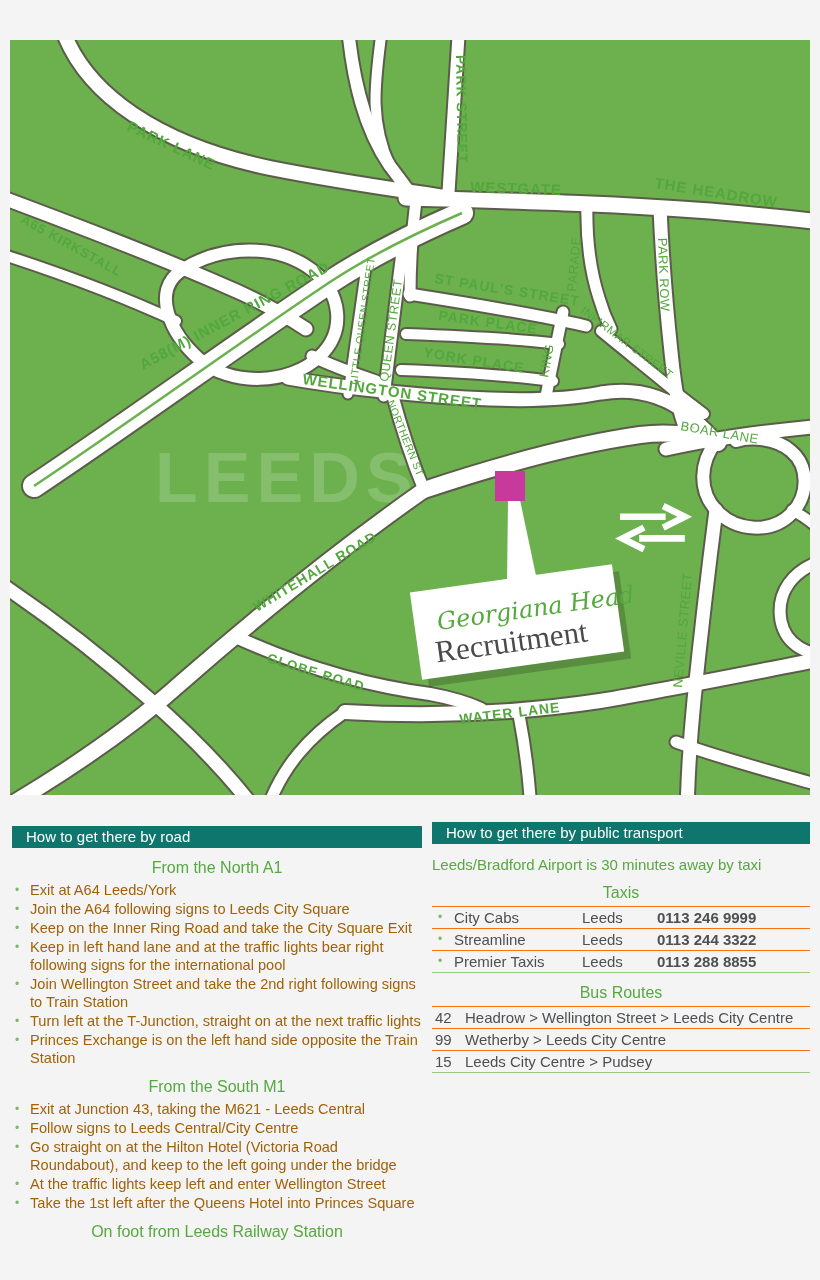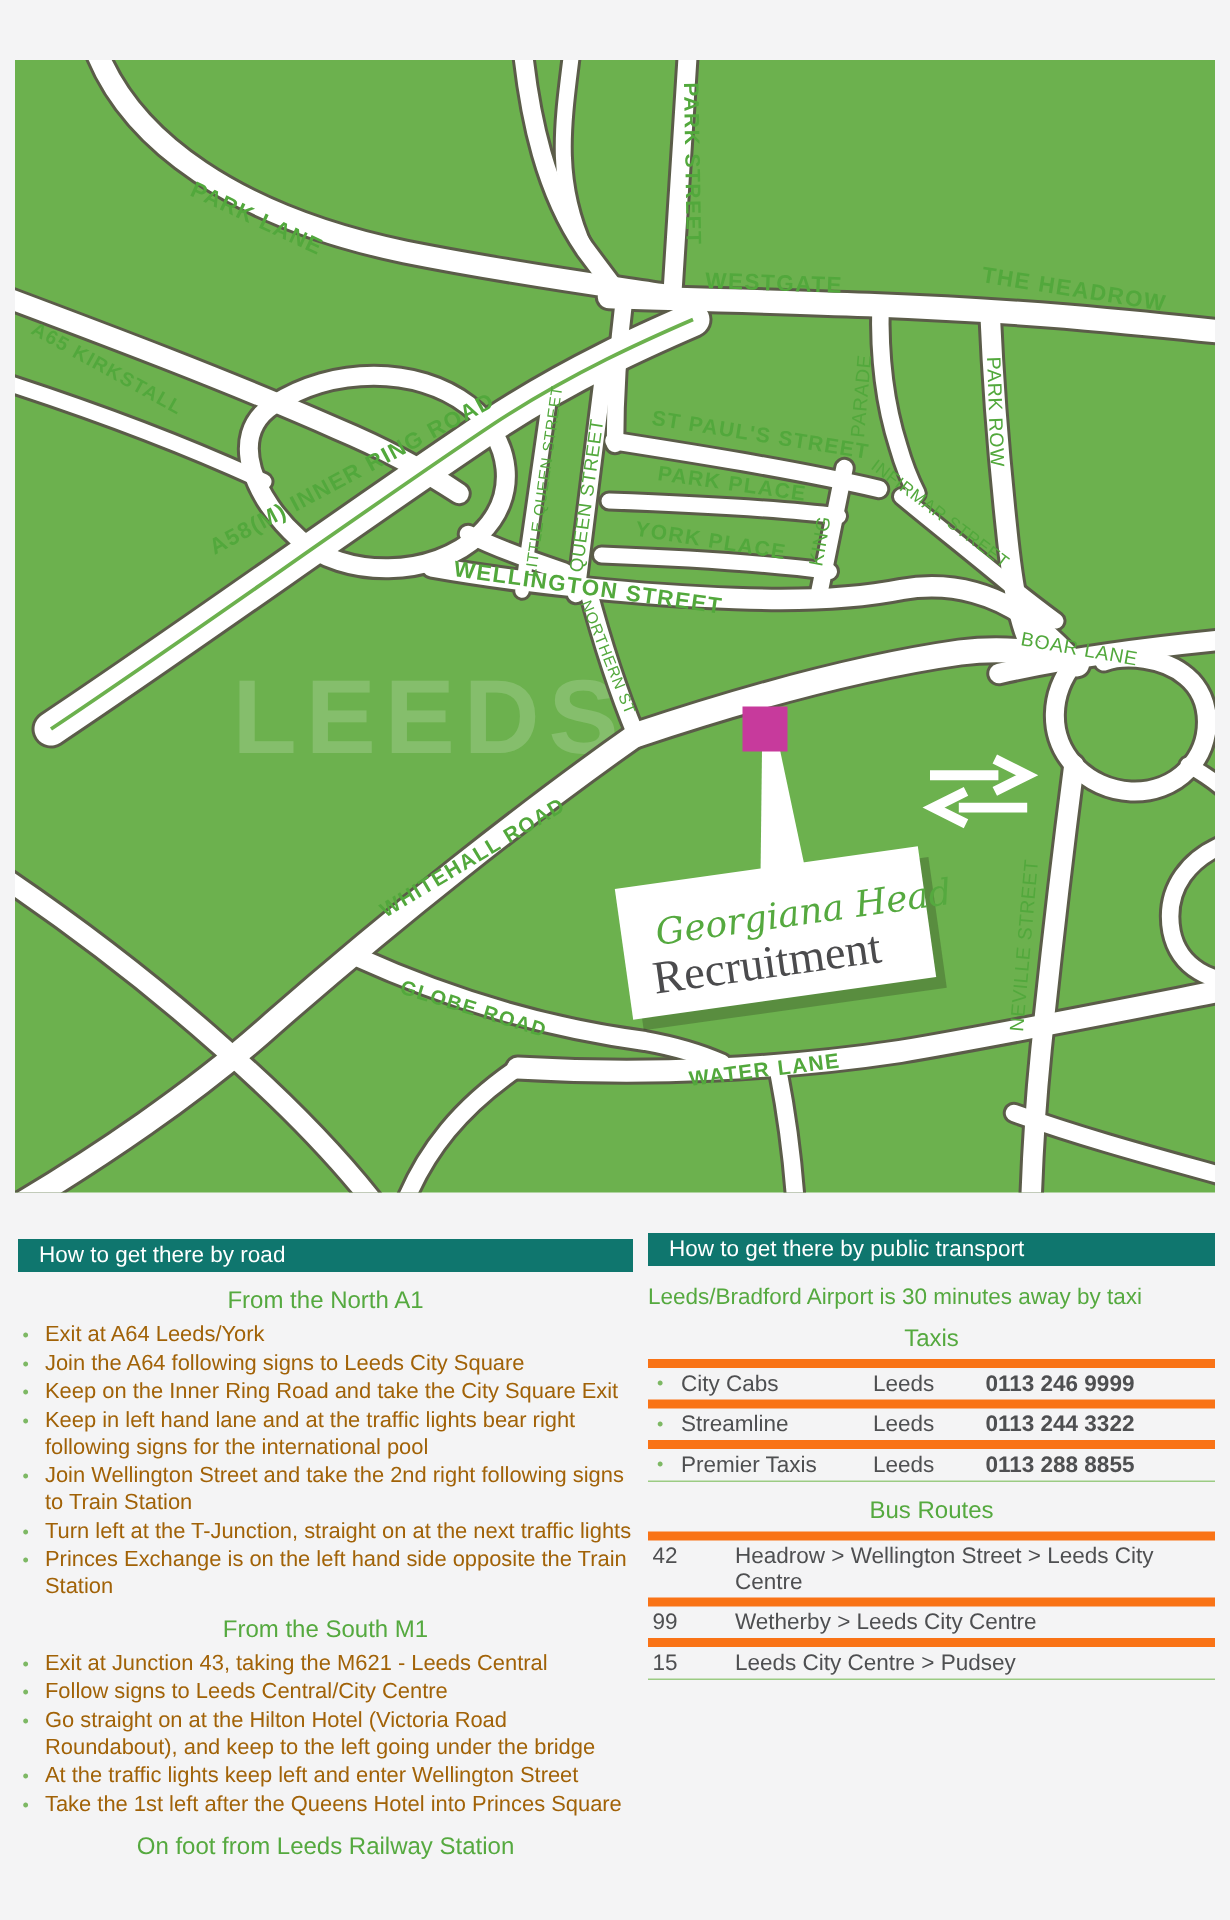--- a/index.html
+++ b/index.html
@@ -21,28 +21,28 @@
 
   .col-left{position:absolute;left:12px;top:826px;width:410px;}
   .col-right{position:absolute;left:432px;top:822px;width:378px;}
   .bar{background:#0f766e;color:#FFFFFF;font-size:15px;line-height:21px;padding-left:14px;height:22px;}
   .green-head{color:#55A93F;font-size:16px;margin:11px 0 4px 0;text-align:center;}
   ul.bullets{list-style:none;margin:0;padding:0;}
   ul.bullets li{position:relative;padding-left:18px;color:#a16207;font-size:14.6px;line-height:18px;margin:1px 0;}
   ul.bullets li::before{content:"\2022";position:absolute;left:3px;top:0;color:#7DB864;font-size:12px;}
   .intro{color:#55A93F;font-size:15px;margin:12px 0 0 0;}
   .t-table{margin-top:4px;}
-  .t-row{display:flex;border-top:6px solid #f97316;padding:2px 0;color:#4E4F51;font-size:15px;line-height:17px;}
+  .t-row{display:flex;border-top:1px solid #f97316;padding:2px 0;color:#4E4F51;font-size:15px;line-height:17px;}
   .t-row:last-child{border-bottom:1px solid #9BCB83;}
   .t-name{flex:0 0 128px;position:relative;padding-left:22px;}
   .t-name::before{content:"\2022";position:absolute;left:6px;top:0;color:#7DB864;font-size:12px;}
   .t-city{flex:0 0 75px;}
   .t-phone{flex:1;font-weight:bold;}
   .b-num{flex:0 0 30px;padding-left:3px;}
-  .b-route{flex:1;margin-left:25px;}
+  .b-route{flex:1;}
 </style>
 </head>
 <body>
 
 <div id="map-wrap">
 <svg id="map-svg" viewBox="0 0 800 755" preserveAspectRatio="none">
 
   <text class="watermark" x="145" y="462" font-size="70">LEEDS</text>
 
   <g class="road-dark">

